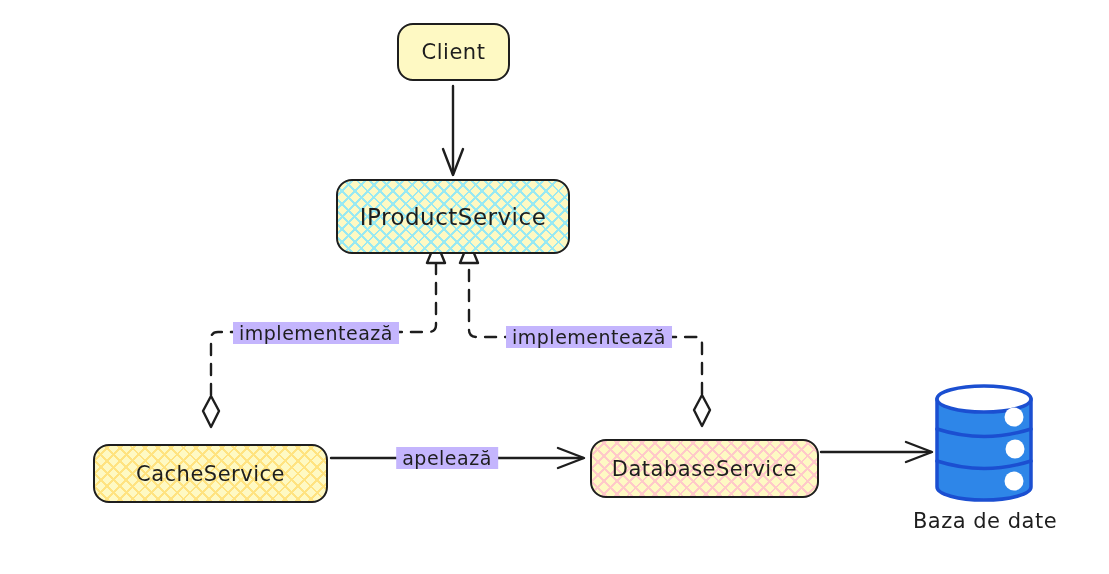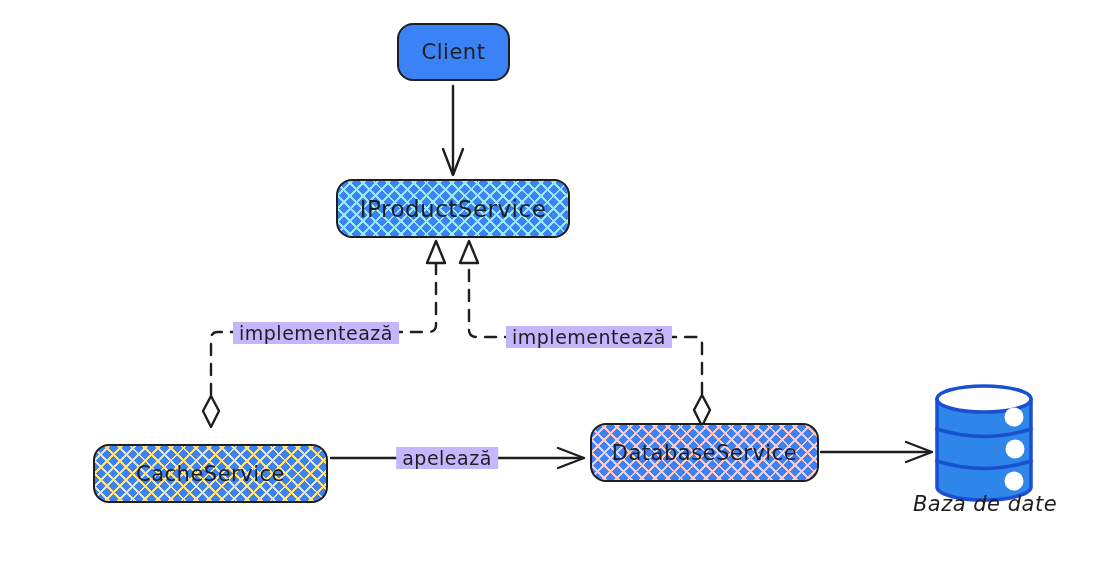--- a/index.html
+++ b/index.html
@@ -12,38 +12,39 @@
     overflow:hidden;
   }
   svg{position:absolute;left:0;top:0;}
   .node{
     position:absolute;
     display:flex;align-items:center;justify-content:center;
     border:2.4px solid #1e1e1e;
     border-radius:16px;
     font-size:21px;
     letter-spacing:0.5px;
-    background-color:#3b82f6;
+    background-color:#fef9c3;
     box-sizing:border-box;
     z-index:2;
   }
   .hatch-cyan{
     background-image:
       repeating-linear-gradient(45deg,  #99e9f2 0 2px, transparent 2px 9px),
       repeating-linear-gradient(135deg, #99e9f2 0 2px, transparent 2px 9px);
   }
   .hatch-yellow{
     background-image:
       repeating-linear-gradient(45deg,  #ffe380 0 2px, transparent 2px 9px),
       repeating-linear-gradient(135deg, #ffe380 0 2px, transparent 2px 9px);
   }
   .hatch-pink{
     background-image:
       repeating-linear-gradient(45deg,  #ffc9c9 0 2px, transparent 2px 9px),
       repeating-linear-gradient(135deg, #ffc9c9 0 2px, transparent 2px 9px);
+    margin-top: 16px;
   }
   .node-label{pointer-events:none;}
   .edge-label{
     position:absolute;
     transform:translate(-50%,-50%);
     background:#c4b5fd;
     padding:0 6px;
     font-size:19px;
     letter-spacing:0.5px;
     white-space:nowrap;
@@ -100,33 +101,33 @@
       <circle cx="1014" cy="417" r="9.5" fill="#ffffff" stroke="none"></circle>
       <circle cx="1015" cy="449" r="9.5" fill="#ffffff" stroke="none"></circle>
       <circle cx="1014" cy="481" r="9.5" fill="#ffffff" stroke="none"></circle>
     </g>
   </svg>
 
   <div class="node" style="left:397px;top:23px;width:113px;height:58px;">
     <span class="node-label">Client</span>
   </div>
 
-  <div class="node hatch-cyan" style="left:336px;top:179px;width:234px;height:59px;font-size:23px;">
+  <div class="node hatch-cyan" style="left:336px;top:179px;width:234px;height:75px;font-size:23px;">
     <span class="node-label">IProductService</span>
   </div>
 
   <div class="node hatch-yellow" style="left:93px;top:444px;width:235px;height:59px;">
     <span class="node-label">CacheService</span>
   </div>
 
   <div class="node hatch-pink" style="left:590px;top:423px;width:229px;height:59px;">
     <span class="node-label">DatabaseService</span>
   </div>
 
   <div class="edge-label" style="left:316px;top:333px;">implementează</div>
 
   <div class="edge-label" style="left:589px;top:337px;">implementează</div>
 
   <div class="edge-label" style="left:447px;top:458px;">apelează</div>
 
-  <div class="db-label" style="left:985px;top:504px;font-style:italic;">Baza de date</div>
+  <div class="db-label" style="left:985px;top:521px;">Baza de date</div>
 
 </div>
 
 </body></html>

